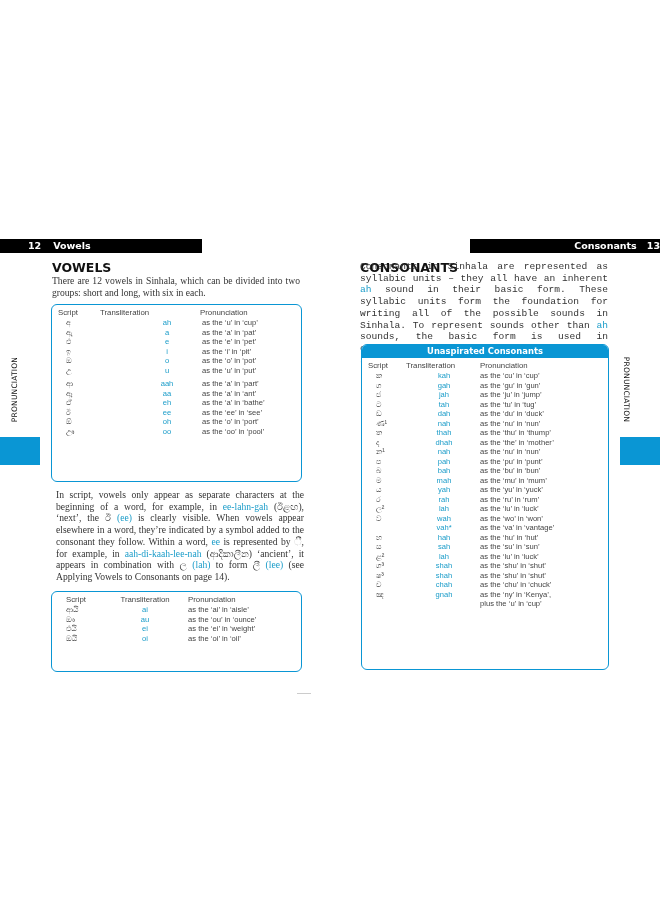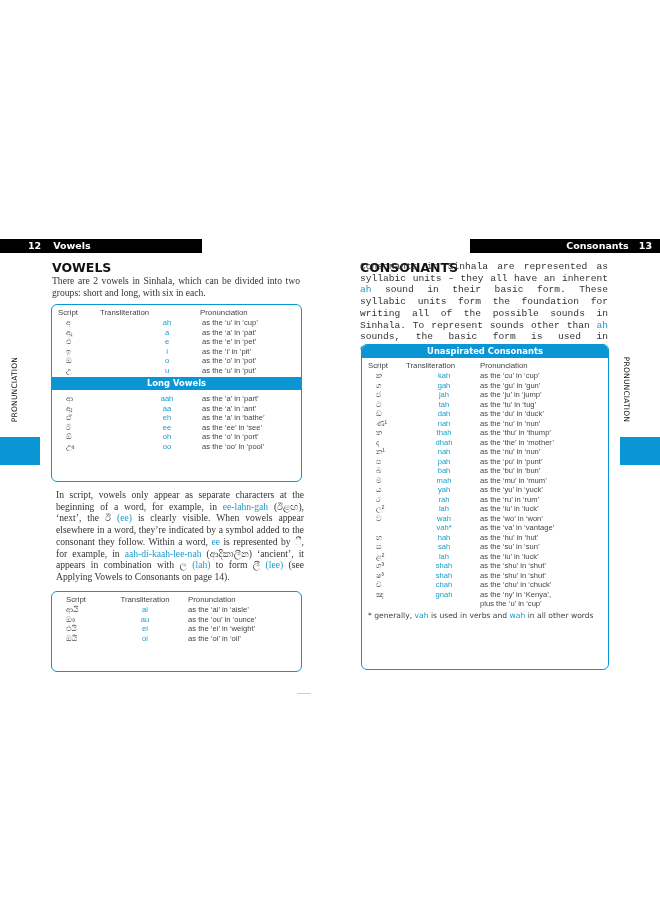--- a/index.html
+++ b/index.html
@@ -2,21 +2,21 @@
 <html><head>
 <meta charset="utf-8">
 <style>
   html,body{margin:0;padding:0;background:#fff;}
   body{width:660px;height:900px;position:relative;overflow:hidden;font-family:"Liberation Serif",serif;color:#222;}
   .hdr{position:absolute;top:239px;height:14px;background:#000;color:#fff;font-family:"DejaVu Sans",sans-serif;font-weight:bold;font-size:9.5px;line-height:14px;}
   .hdr-left{left:0;width:202px;}
   .hdr-right{left:470px;width:190px;text-align:right;}
   .hdr span{display:inline-block;}
   .hdr-left .pg{margin-left:28px;margin-right:12px;}
-  .hdr-right .pg{margin-left:10px;margin-right:8px;}
+  .hdr-right .pg{margin-left:10px;margin-right:0;}
   .side-tab{position:absolute;background:#0a96d4;width:40px;height:28px;}
   .side-label{position:absolute;font-family:"DejaVu Sans",sans-serif;font-size:7.5px;letter-spacing:0.2px;color:#111;white-space:nowrap;}
   .h1{position:absolute;font-family:"DejaVu Sans",sans-serif;font-weight:bold;font-size:12.5px;color:#111;}
   .para{position:absolute;font-size:9.6px;line-height:11.7px;text-align:justify;color:#333;}
   .hl{color:#1a9cc9;}
   .box{position:absolute;border:1.5px solid #0a96d4;border-radius:6px;overflow:hidden;background:#fff;}
   .box-title{background:#0a96d4;color:#fff;font-family:"DejaVu Sans",sans-serif;font-weight:bold;font-size:8.4px;text-align:center;height:13px;line-height:13px;}
   .tbl{width:100%;border-collapse:collapse;font-family:Liberation Sans, sans-serif;font-size:7.6px;color:#444;}
   .tbl th{font-weight:normal;text-align:left;color:#444;padding:3px 0 1px 0;font-size:7.8px;}
   .tbl td{padding:0;line-height:9.5px;height:9.5px;white-space:nowrap;}
@@ -31,21 +31,21 @@
 <body>
 
 <div class="hdr hdr-left">
   <span class="pg">12</span><span>Vowels</span>
 </div>
 
 <div class="side-label" style="left:-18px;top:385px;transform:rotate(-90deg);">PRONUNCIATION</div>
 <div class="side-tab" style="left:0;top:437px;"></div>
 
 <div class="h1" style="left:52px;top:260px;">VOWELS</div>
-<div class="para" style="left:52px;top:275px;width:248px;">There are 2 vowels in Sinhala, which can be divided into two groups: short and long, with six in each.</div>
+<div class="para" style="left:52px;top:275px;width:248px;">There are 12 vowels in Sinhala, which can be divided into two groups: short and long, with six in each.</div>
 
 <div class="box" style="left:51px;top:304px;width:249px;height:176px;">
   <table class="tbl">
     <colgroup>
         <col style="width:48px">
         <col style="width:34px">
         <col style="width:66px">
         <col>
       </colgroup>
     <tbody>
@@ -85,21 +85,20 @@
           <td class="pr">as the ‘o’ in ‘pot’</td>
         </tr>
     <tr>
           <td class="sc">උ</td>
           <td></td>
           <td class="tr">u</td>
           <td class="pr">as the ‘u’ in ‘put’</td>
         </tr>
   </tbody>
     </table>
-  <div class="subhead" style="margin-top:2px;">Long Vowels</div>
   <table class="tbl" style="margin-top:4px;">
     <colgroup>
         <col style="width:48px">
         <col style="width:34px">
         <col style="width:66px">
         <col>
       </colgroup>
     <tbody>
         <tr>
           <td class="sc">ආ</td>
@@ -356,16 +355,13 @@
           <td class="pr" style="padding-left:6px">as the ‘ny’ in ‘Kenya’,</td>
         </tr>
     <tr>
           <td class="sc"></td>
           <td></td>
           <td class="tr"></td>
           <td class="pr" style="padding-left:6px">plus the ‘u’ in ‘cup’</td>
         </tr>
   </tbody>
     </table>
-  <div class="footnote">
-    <span>* generally, </span><span class="hl">vah</span><span> is used in verbs and </span><span class="hl">wah</span><span> in all other words</span>
-  </div>
 </div>
 
 </body></html>

